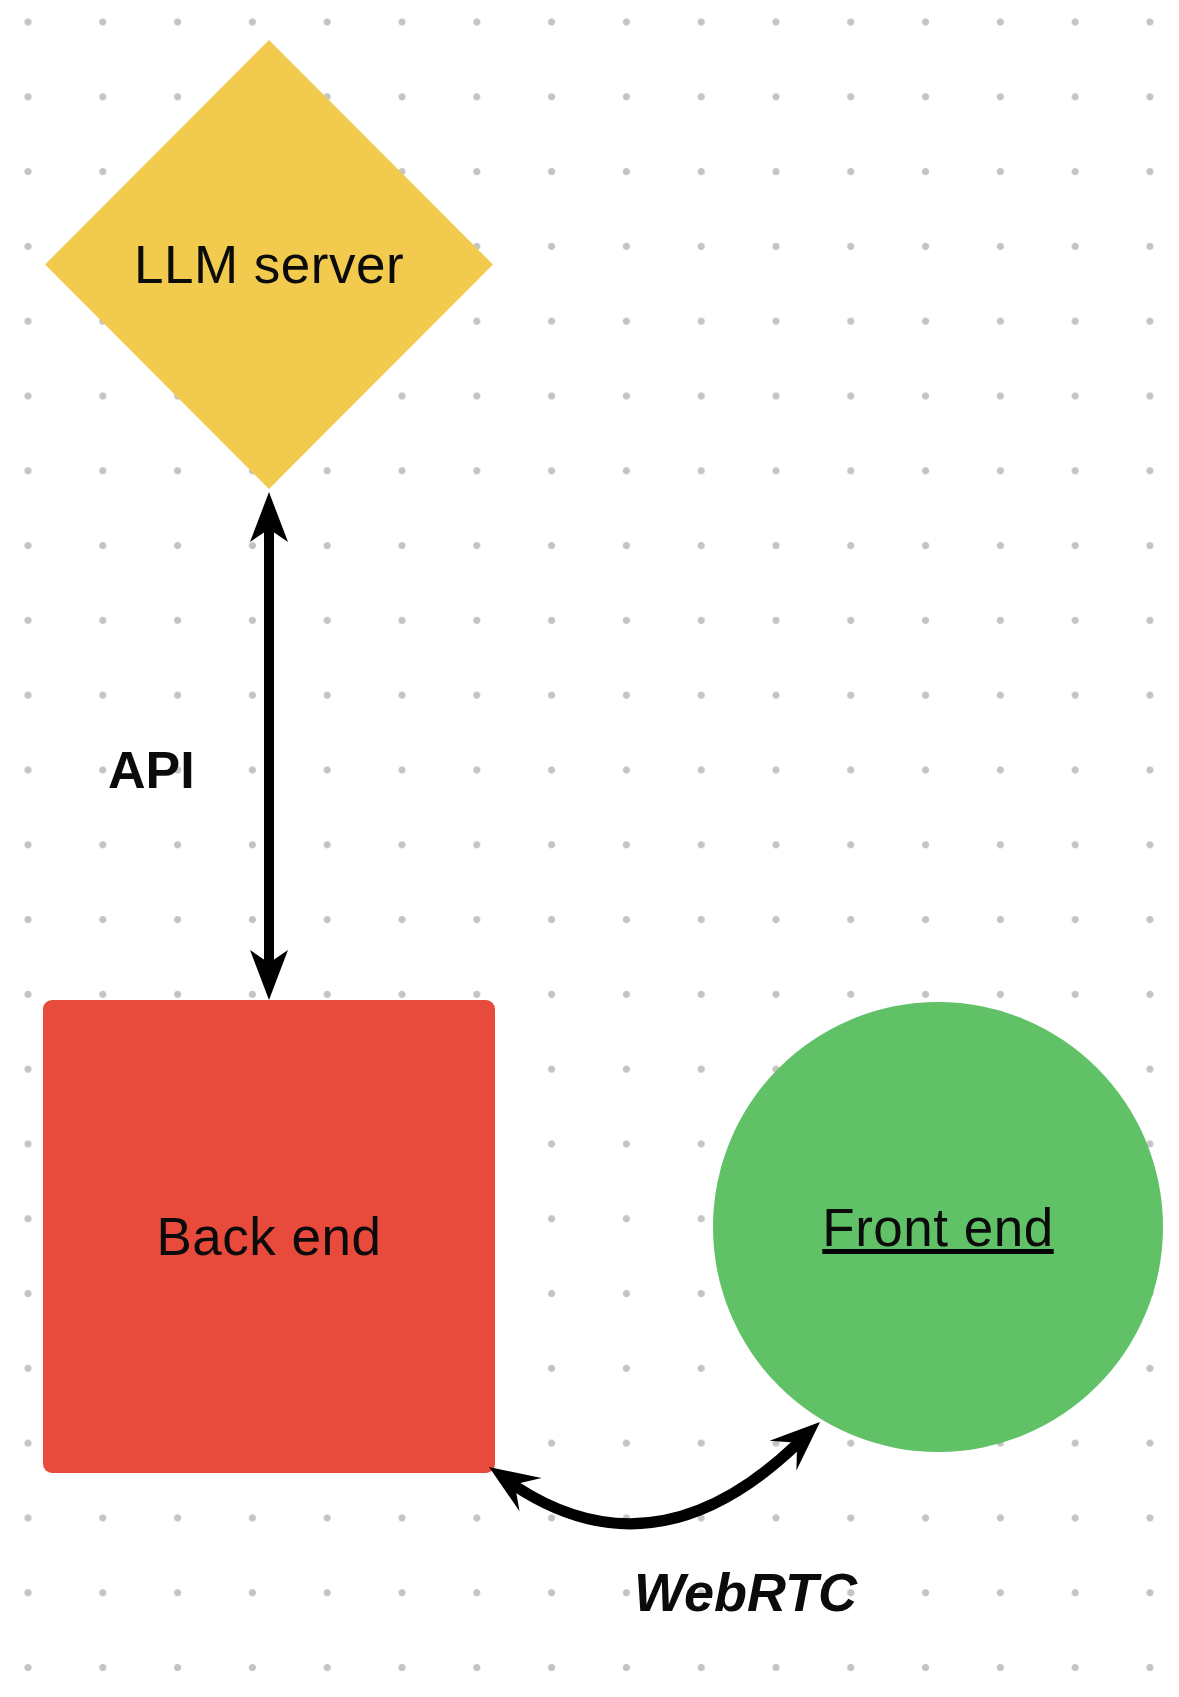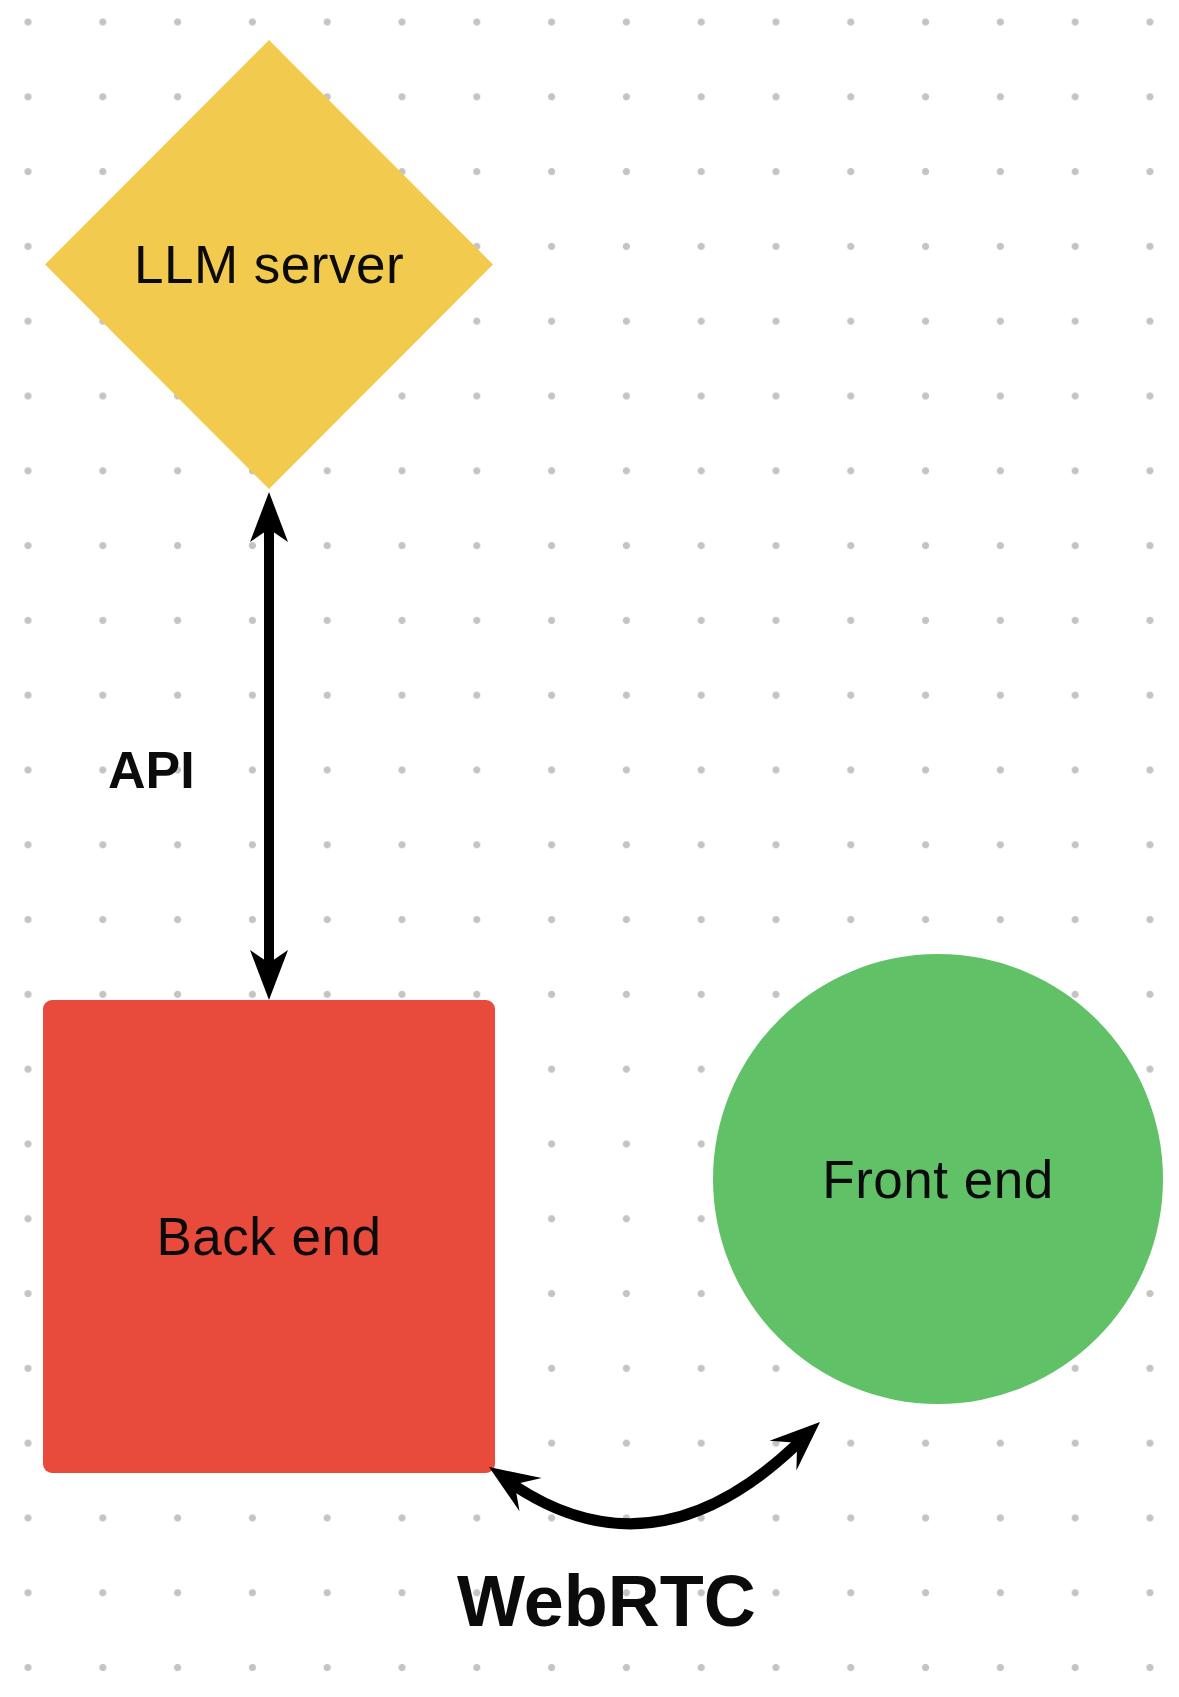--- a/index.html
+++ b/index.html
@@ -42,25 +42,26 @@
   .node-square {
     left: 43px;
     top: 1000px;
     width: 452px;
     height: 473px;
     background: #e84b3c;
     border-radius: 9px;
   }
   .node-circle {
     left: 713px;
-    top: 954px;
+    top: 1002px;
     width: 450px;
     height: 450px;
     border-radius: 50%;
     background: #60c166;
+    text-decoration: underline;
   }
   .arrows {
     position: absolute;
     left: 0;
     top: 0;
     width: 1179px;
     height: 1697px;
     pointer-events: none;
   }
   .edge-label {
@@ -72,22 +73,23 @@
   }
   .edge-label-api {
     left: 108px;
     top: 744px;
     font-size: 52px;
   }
   .edge-label-webrtc {
     left: 457px;
     top: 1565px;
     width: 400px;
-    text-align: left;
-    font-size: 72px;
+    text-align: right;
+    font-size: 54px;
+    font-style: italic;
   }
 </style>
 </head>
 <body>
 
 <div class="canvas">
 
   <div class="node node-diamond">
     <span class="node-label">LLM server</span>
   </div>

